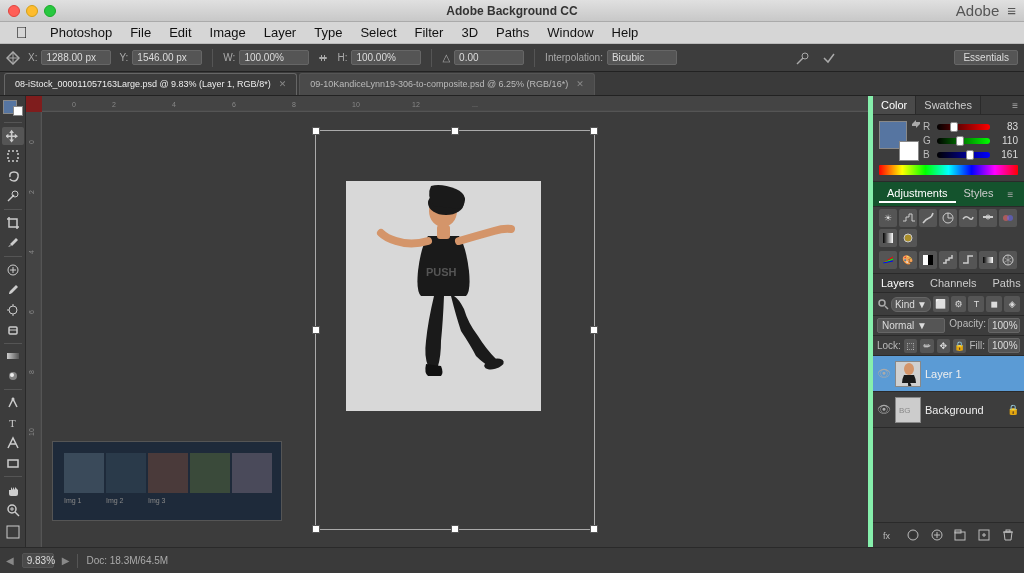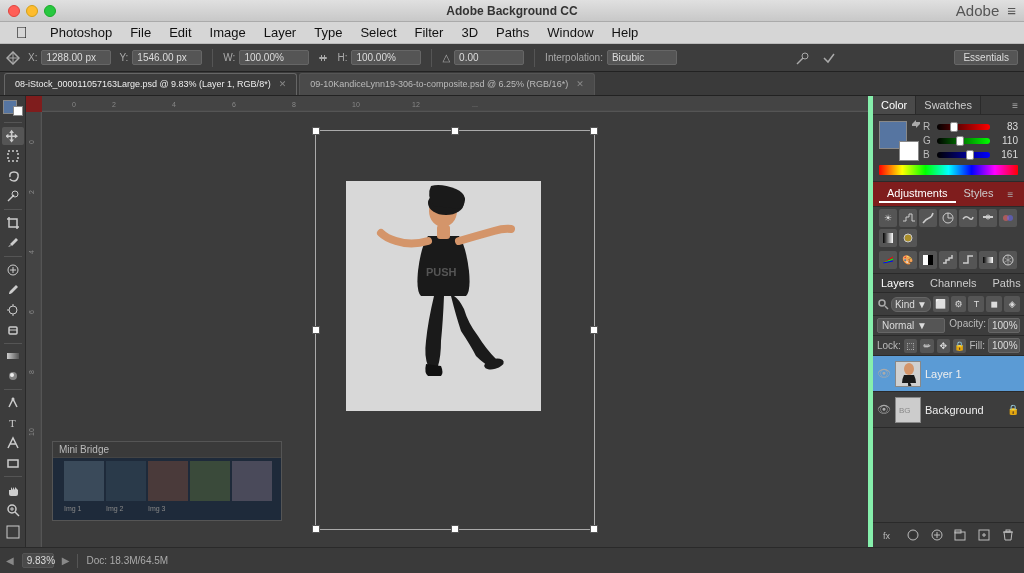--- a/index.html
+++ b/index.html
@@ -131,21 +131,21 @@
     .slider-g { background: linear-gradient(to right, #000, #00ff00); }
     .slider-b { background: linear-gradient(to right, #000, #0000ff); }
     .slider-thumb { position: absolute; width: 8px; height: 10px; background: white; border: 1px solid #888; border-radius: 2px; top: -2px; transform: translateX(-50%); }
     .slider-value { width: 24px; color: #ddd; font-size: 10px; text-align: right; }
     .color-spectrum { height: 10px; background: linear-gradient(to right, #ff0000, #ffff00, #00ff00, #00ffff, #0000ff, #ff00ff, #ff0000); margin-top: 2px; border-radius: 1px; }
 
     
     #adj-panel { border-bottom: 1px solid #2a2a2a; }
     .adj-header {
       display: flex; align-items: center; justify-content: space-between;
-      background: #7f1d1d; padding: 3px 6px; border-bottom: 1px solid #2a2a2a;
+      background: #14532d; padding: 3px 6px; border-bottom: 1px solid #2a2a2a;
     }
     .adj-tabs { display: flex; }
     .adj-tab { padding: 2px 8px; font-size: 11px; color: #ccc; cursor: pointer; }
     .adj-tab.active { color: #fff; border-bottom: 2px solid #fff; }
     .adj-title { font-size: 10px; color: #bbb; padding: 3px 6px; }
     .adj-icons-row { display: flex; flex-wrap: wrap; gap: 2px; padding: 2px 6px; }
     .adj-icon { width: 18px; height: 18px; background: #555; border-radius: 2px; display: flex; align-items: center; justify-content: center; color: #ddd; font-size: 9px; cursor: pointer; }
     .adj-icon-row2 { display: flex; flex-wrap: wrap; gap: 2px; padding: 2px 6px 4px; }
 
     
@@ -495,21 +495,20 @@
 
             <text x="80" y="95" font-size="11" fill="#555" font-weight="bold" font-family="Arial">PUSH</text>
 
             <rect x="91" y="44" width="13" height="14" rx="3" fill="#d4956a"></rect>
           </svg>
         </div>
       </div>
     </div>
 
     <div class="mini-bridge">
-      <div class="mini-bridge-title">Mini Bridge</div>
       <div class="mini-bridge-content">
         <svg width="210" height="60">
 
           <rect x="2" y="2" width="40" height="40" fill="#3a4a5a"></rect>
           <rect x="44" y="2" width="40" height="40" fill="#2a3a4a"></rect>
           <rect x="86" y="2" width="40" height="40" fill="#4a3a3a"></rect>
           <rect x="128" y="2" width="40" height="40" fill="#3a4a3a"></rect>
           <rect x="170" y="2" width="40" height="40" fill="#4a4a5a"></rect>
 
           <text x="2" y="52" font-size="7" fill="#888">Img 1</text>

